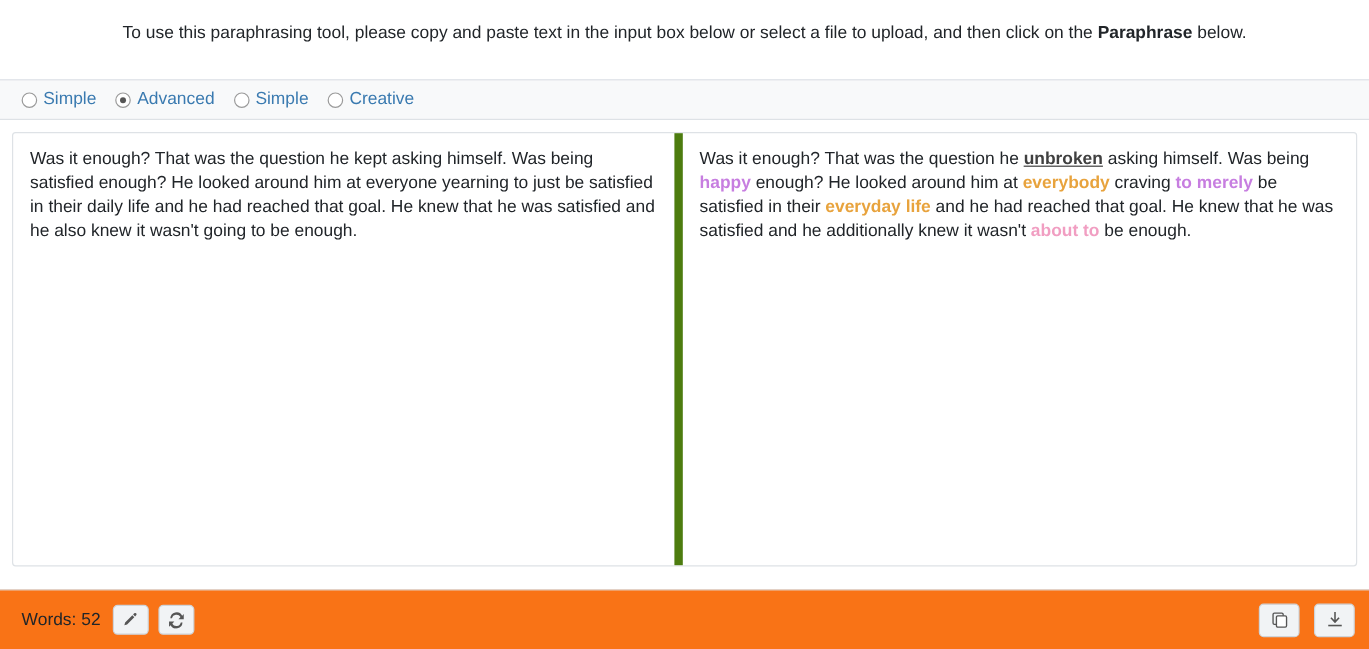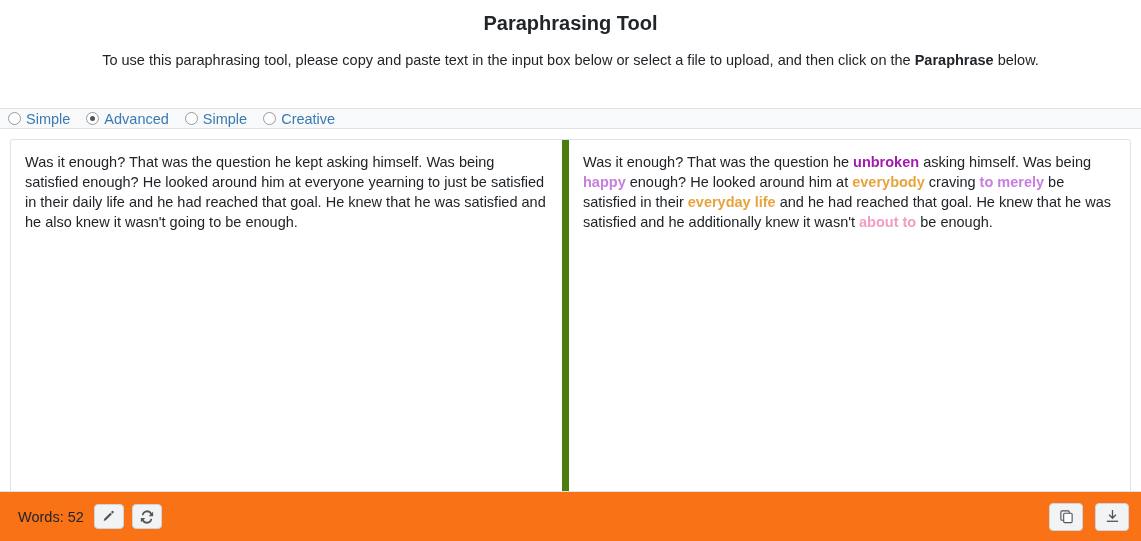--- a/index.html
+++ b/index.html
@@ -34,28 +34,28 @@
   .subtitle {
     font-size: 14.5px;
     color: #212529;
     margin-top: 14px;
     line-height: 20px;
   }
   .subtitle b {
     font-weight: bold;
   }
   .modes-bar {
-    margin-top: 38px;
+    margin-top: 28px;
     border-top: 1px solid #dee2e6;
     border-bottom: 1px solid #dee2e6;
     background: #f8f9fa;
-    height: 21px;
-    display: flex;
-    align-items: center;
-    padding-left: 8px;
+    height: 34px;
+    display: flex;
+    align-items: center;
+    padding-left: 18px;
     box-sizing: border-box;
   }
   .mode {
     display: inline-flex;
     align-items: center;
     margin-right: 16px;
     cursor: pointer;
   }
   .radio {
     width: 13px;
@@ -106,21 +106,21 @@
   }
   .pane-left {
     width: 558px;
     border-right: 7px solid #4d7c0f;
     color: #212529;
   }
   .pane-right {
     flex: 1;
     color: #212529;
   }
-  .w-green { color: #a21caf; font-weight: bold; }
+  .w-green { color: #404040; font-weight: bold; text-decoration: underline; }
   .w-purple { color: #c77ee0; font-weight: bold; }
   .w-orange { color: #e8a33d; font-weight: bold; margin-top: 32px; }
   .w-bold { color: #212529; font-weight: normal; text-align: center; }
   .w-pink { color: #f19ec2; font-weight: bold; }
   .footer {
     position: absolute;
     left: 0;
     right: 0;
     bottom: 0;
     height: 50px;
@@ -165,21 +165,20 @@
     display: flex;
     align-items: center;
   }
 </style>
 </head>
 <body>
 
 <div class="page">
 
   <div class="header">
-    <div class="title">Paraphrasing Tool</div>
     <div class="subtitle">
       <span>To use this paraphrasing tool, please copy and paste text in the input box below or select a file to upload, and then click on the </span><b>Paraphrase</b><span> below.</span>
     </div>
   </div>
 
   <div class="modes-bar">
     <label class="mode">
       <span class="radio"></span>
       <span class="mode-label">Simple</span>
     </label>

